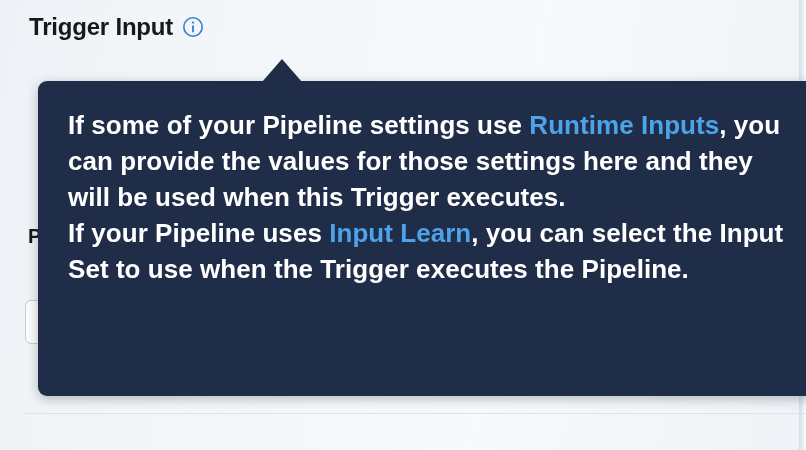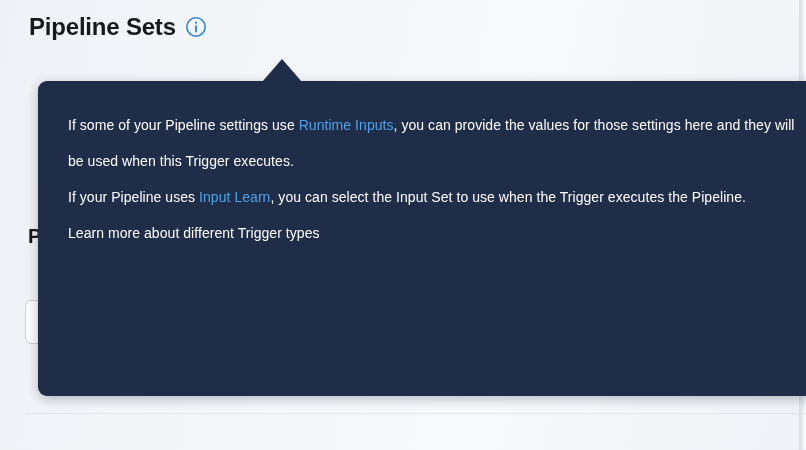--- a/index.html
+++ b/index.html
@@ -114,23 +114,24 @@
     top: -22px;
     width: 0; height: 0;
     border-left: 20px solid transparent;
     border-right: 20px solid transparent;
     border-bottom: 23px solid #1f2d49;
   }
 
   .tooltip p,
   .tooltip .tip-link-line {
     color: #ffffff;
-    font-size: 14px;
+    font-size: 26px;
     line-height: 36px;
     letter-spacing: 0.05px;
+    font-weight: bold;
   }
 
   .inline-link {
     color: #4da2e8;
     cursor: pointer;
   }
 
   .tip-link-line {
     color: #4da2e8;
     cursor: pointer;
@@ -138,21 +139,21 @@
     width: max-content;
   }
 </style>
 </head>
 <body>
 
 <div class="page-surface"></div>
 <div class="panel-edge-right"></div>
 
 <div class="section-heading">
-  <span class="title-text">Pipeline Sets</span>
+  <span class="title-text">Trigger Input</span>
   <span class="info-icon">
     <svg width="22" height="22" viewBox="0 0 22 22" aria-hidden="true">
       <circle cx="11" cy="11" r="9.2" fill="none" stroke="#2f7fd1" stroke-width="1.6"></circle>
       <circle cx="11" cy="6.6" r="1.15" fill="#2f7fd1"></circle>
       <rect x="10.1" y="9.2" width="1.8" height="7.2" rx="0.9" fill="#2f7fd1"></rect>
     </svg>
   </span>
 </div>
 
 <div class="field-label-behind">P</div>
@@ -161,15 +162,14 @@
 
 <div class="divider"></div>
 
 <div class="tooltip">
   <div class="tooltip-arrow"></div>
 
   <p><span>If some of your Pipeline settings use </span><span class="inline-link">Runtime Inputs</span><span>, you can provide the values for those settings here and they will be used when this Trigger executes.</span></p>
 
   <p><span>If your Pipeline uses </span><span class="inline-link">Input Learn</span><span>, you can select the Input Set to use when the Trigger executes the Pipeline.</span></p>
 
-  <a class="tip-link-line">Learn more about different Trigger types</a>
 
 </div>
 
 </body></html>

